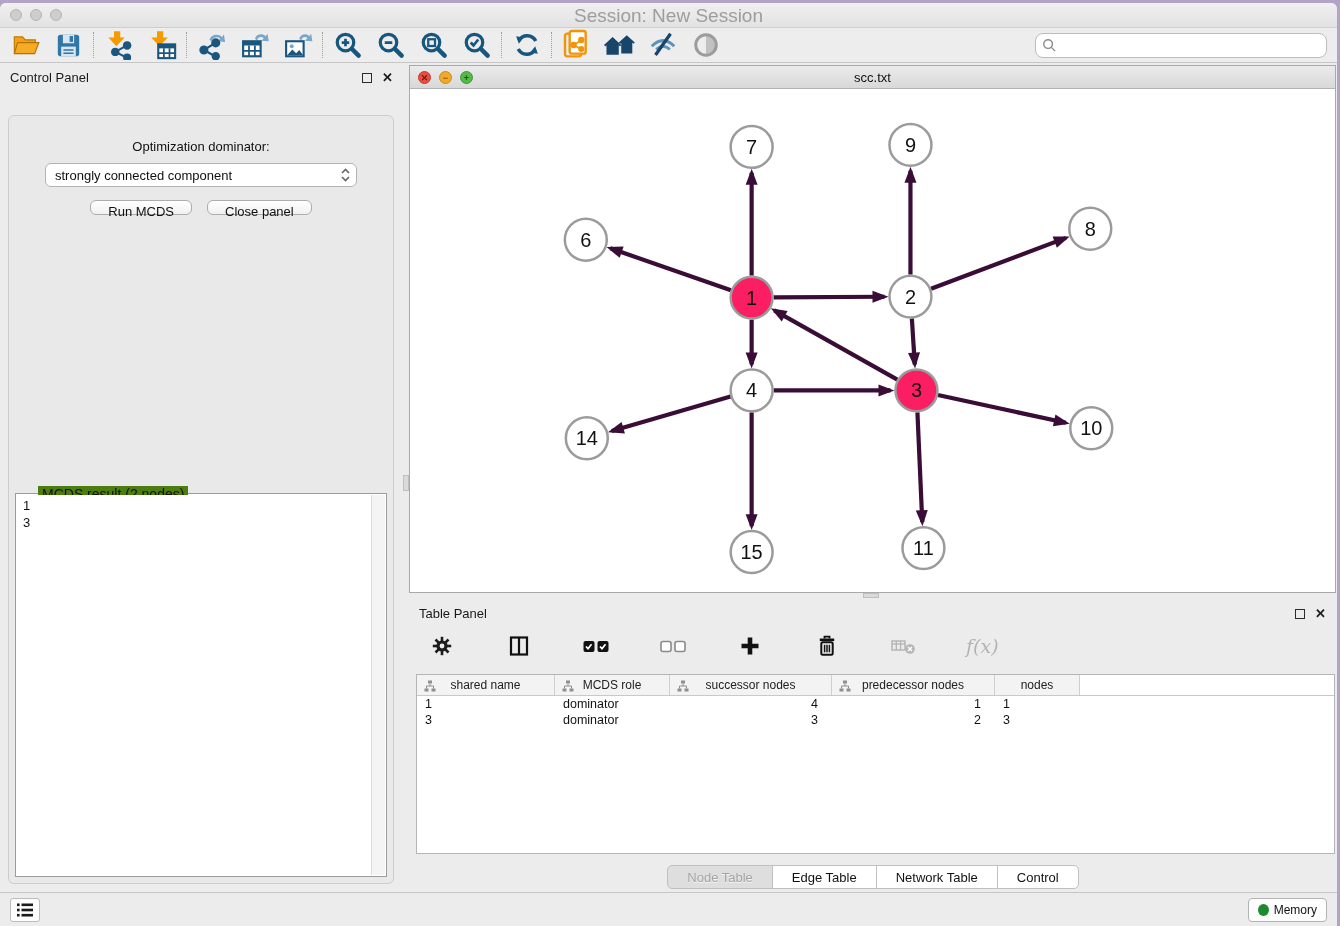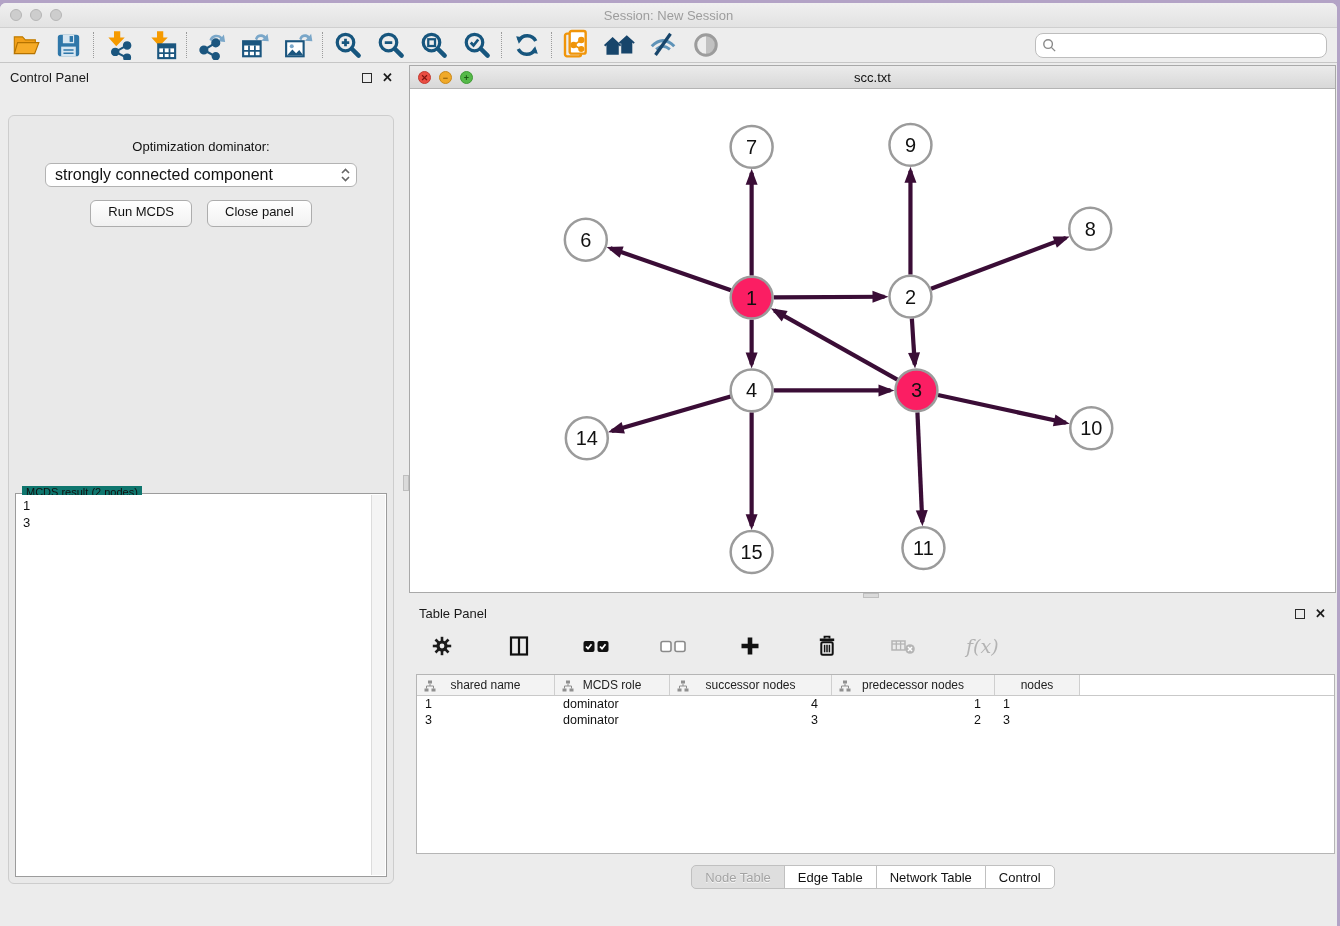--- a/index.html
+++ b/index.html
@@ -8,21 +8,21 @@
 
   .window { position:absolute; top:3px; left:0; right:3px; bottom:0; background:#ececec;
             border-radius:6px 6px 0 0; overflow:hidden; }
 
   
   .titlebar { position:absolute; top:0; left:0; right:0; height:25px;
               background:linear-gradient(#f0f0f0,#e2e2e2); border-bottom:1px solid #cfcfcf; }
   .traffic { position:absolute; left:10px; top:6px; display:flex; gap:8px; }
   .traffic span { width:12px; height:12px; border-radius:50%; background:#cdcdcd; border:1px solid #b5b5b5; display:inline-block; }
   .app-title { position:absolute; left:0; right:0; top:0; height:15px; line-height:25px;
-               text-align:center; font-size:13px; color:#9d9d9d; }
+               text-align:center; font-size:19px; color:#9d9d9d; }
 
   
   .toolbar { position:absolute; top:25px; left:0; right:0; height:35px;
              background:#ededed; border-bottom:1px solid #c6c6c6;
              display:flex; align-items:center; padding:0 10px 0 4px; }
   .tbtn { width:43px; height:32px; display:flex; align-items:center; justify-content:center; cursor:default; }
   .tsep { width:1px; height:26px; border-left:1px dotted #9b9b9b; margin:0 3px; }
   .searchbox { margin-left:auto; width:292px; height:25px; background:#fff; border:1px solid #bdbdbd;
                border-radius:8px; display:flex; align-items:center; padding:0 6px; }
   .searchbox input { border:none; outline:none; flex:1; font-size:13px; margin-left:4px; background:transparent; }
@@ -37,28 +37,28 @@
   .float-icon { width:10px; height:10px; border:1.7px solid #2b2b2b; display:inline-block; }
   .close-icon { font-size:13px; font-weight:bold; color:#1c1c1c; line-height:10px; }
   .cp-tabs { position:absolute; top:32px; left:0; right:0; display:flex; justify-content:center; z-index:2; }
   .cp-tab { height:21px; line-height:20px; padding:0 15px; font-size:13px; background:#fff;
             border:1px solid #c2c2c2; border-radius:4px 4px 0 0; margin-right:-1px; color:#111; }
   .cp-tab.disabled { background:#e7e7e7; color:#b9b9b9; text-shadow:0 1px 0 #fbfbfb; border-bottom-color:#e7e7e7; }
   .cp-body { position:absolute; top:52px; left:8px; right:9px; bottom:8px; background:#e9e9e9;
              border:1px solid #cdcdcd; border-radius:6px; }
   .opt-label { text-align:center; margin-top:23px; font-size:13px; color:#111; }
   .criterion { width:312px; height:24px; margin:9px auto 0 auto; background:#fff; border:1px solid #b3b3b3;
-               border-radius:6px; display:flex; align-items:center; padding:0 4px 0 9px; font-size:16px; color:#111; }
+               border-radius:6px; display:flex; align-items:center; padding:0 4px 0 9px; font-size:13px; color:#111; }
   .criterion .spacer { flex:1; }
   .btn-row { display:flex; justify-content:center; gap:15px; margin-top:13px; }
-  .pushbtn { height:27px; padding:0 17px; background:linear-gradient(#ffffff,#f1f1f1); border:1px solid #adadad;
+  .pushbtn { height:15px; padding:0 17px; background:linear-gradient(#ffffff,#f1f1f1); border:1px solid #adadad;
              border-radius:6px; font-size:13px; color:#111; line-height:21px; }
   .mcds-fieldset { position:absolute; left:6px; right:6px; top:377px; bottom:6px;
                    border:1px solid #9c9c9c; background:#fff; }
-  .mcds-legend { position:absolute; top:-8px; left:6px; background:#0f766e; padding:0 4px; font-size:11px; color:#111; }
+  .mcds-legend { position:absolute; top:-8px; left:22px; background:#4d7c0f; padding:0 4px; font-size:14px; color:#111; }
   .result-box { position:absolute; inset:1px 15px 1px 1px; background:#fff; font-size:13px; line-height:16.5px;
                 padding:3px 6px; color:#111; white-space:pre; }
   .result-scroll { position:absolute; top:1px; right:1px; bottom:1px; width:14px; background:#f4f4f4; border-left:1px solid #dcdcdc; }
 
   
   .v-splitter { position:absolute; left:403px; width:6px; top:0; bottom:0; background:#ececec; }
   .v-handle { position:absolute; top:412px; left:0; width:6px; height:16px; background:#dadada; border:1px solid #bfbfbf; }
 
   
   .net-window { position:absolute; left:409px; right:1px; top:2px; height:528px;
@@ -87,21 +87,21 @@
   .fx-label { font-family:"DejaVu Serif", serif; font-style:italic; font-size:19px; color:#b3b3b3; margin-left:4px; }
   .ntable { position:absolute; left:7px; width:919px; top:75px; height:180px; background:#fff; border:1px solid #b5b5b5; }
   .thead { display:flex; height:21px; border-bottom:1px solid #c9c9c9; font-size:12px; color:#222; }
   .th { background:#f3f3f3; border-right:1px solid #cfcfcf; display:flex; align-items:center; justify-content:center;
         position:relative; }
   .th .hier { position:absolute; left:7px; top:5px; }
   .trow { display:flex; height:16px; font-size:12.5px; color:#111; align-items:center; }
   .td { padding:0 8px; overflow:hidden; white-space:nowrap; }
   .al { text-align:left; } .ar { text-align:right; padding-right:14px; }
   .tp-tabs { position:absolute; bottom:3px; left:0; right:0; display:flex; justify-content:center; }
-  .tp-tab { height:24px; line-height:23px; padding:0 13px; font-size:13px; background:#fff; border:1px solid #c0c0c0;
+  .tp-tab { height:24px; line-height:23px; padding:0 19px; font-size:13px; background:#fff; border:1px solid #c0c0c0;
             margin-right:-1px; color:#111; }
   .tp-tab:first-child { border-radius:5px 0 0 5px; }
   .tp-tab:last-child { border-radius:0 5px 5px 0; }
   .tp-tab.disabled { background:#dedede; color:#a3a3a3; text-shadow:0 1px 0 #f6f6f6; }
 
   
   .status-bar { position:absolute; left:0; right:0; bottom:0; height:34px; background:#ececec; border-top:1px solid #c6c6c6; }
   .list-btn { position:absolute; left:10px; top:5px; width:30px; height:24px; background:#fdfdfd; border:1px solid #bdbdbd;
               border-radius:3px; display:flex; align-items:center; justify-content:center; }
   .memory-btn { position:absolute; right:10px; top:5px; height:24px; background:#fdfdfd; border:1px solid #b3b3b3;
@@ -513,14 +513,32 @@
 
       <div class="tp-tabs">
         <div class="tp-tab disabled">Node Table</div>
         <div class="tp-tab">Edge Table</div>
         <div class="tp-tab">Network Table</div>
         <div class="tp-tab">Control</div>
       </div>
     </div>
   </div>
 
+  <div class="status-bar">
+    <div class="list-btn">
+      <svg width="18" height="16" viewBox="0 0 18 16">
+        <g fill="#1a1a1a">
+          <rect x="1" y="1.5" width="2.6" height="2.6"></rect>
+            <rect x="5.5" y="1.5" width="11.5" height="2.6"></rect>
+          <rect x="1" y="6.7" width="2.6" height="2.6"></rect>
+            <rect x="5.5" y="6.7" width="11.5" height="2.6"></rect>
+          <rect x="1" y="11.9" width="2.6" height="2.6"></rect>
+            <rect x="5.5" y="11.9" width="11.5" height="2.6"></rect>
+        </g>
+      </svg>
+    </div>
+    <div class="memory-btn">
+      <span class="memory-dot"></span>
+      <span>Memory</span>
+    </div>
+  </div>
 
 </div>
 
 </body></html>

